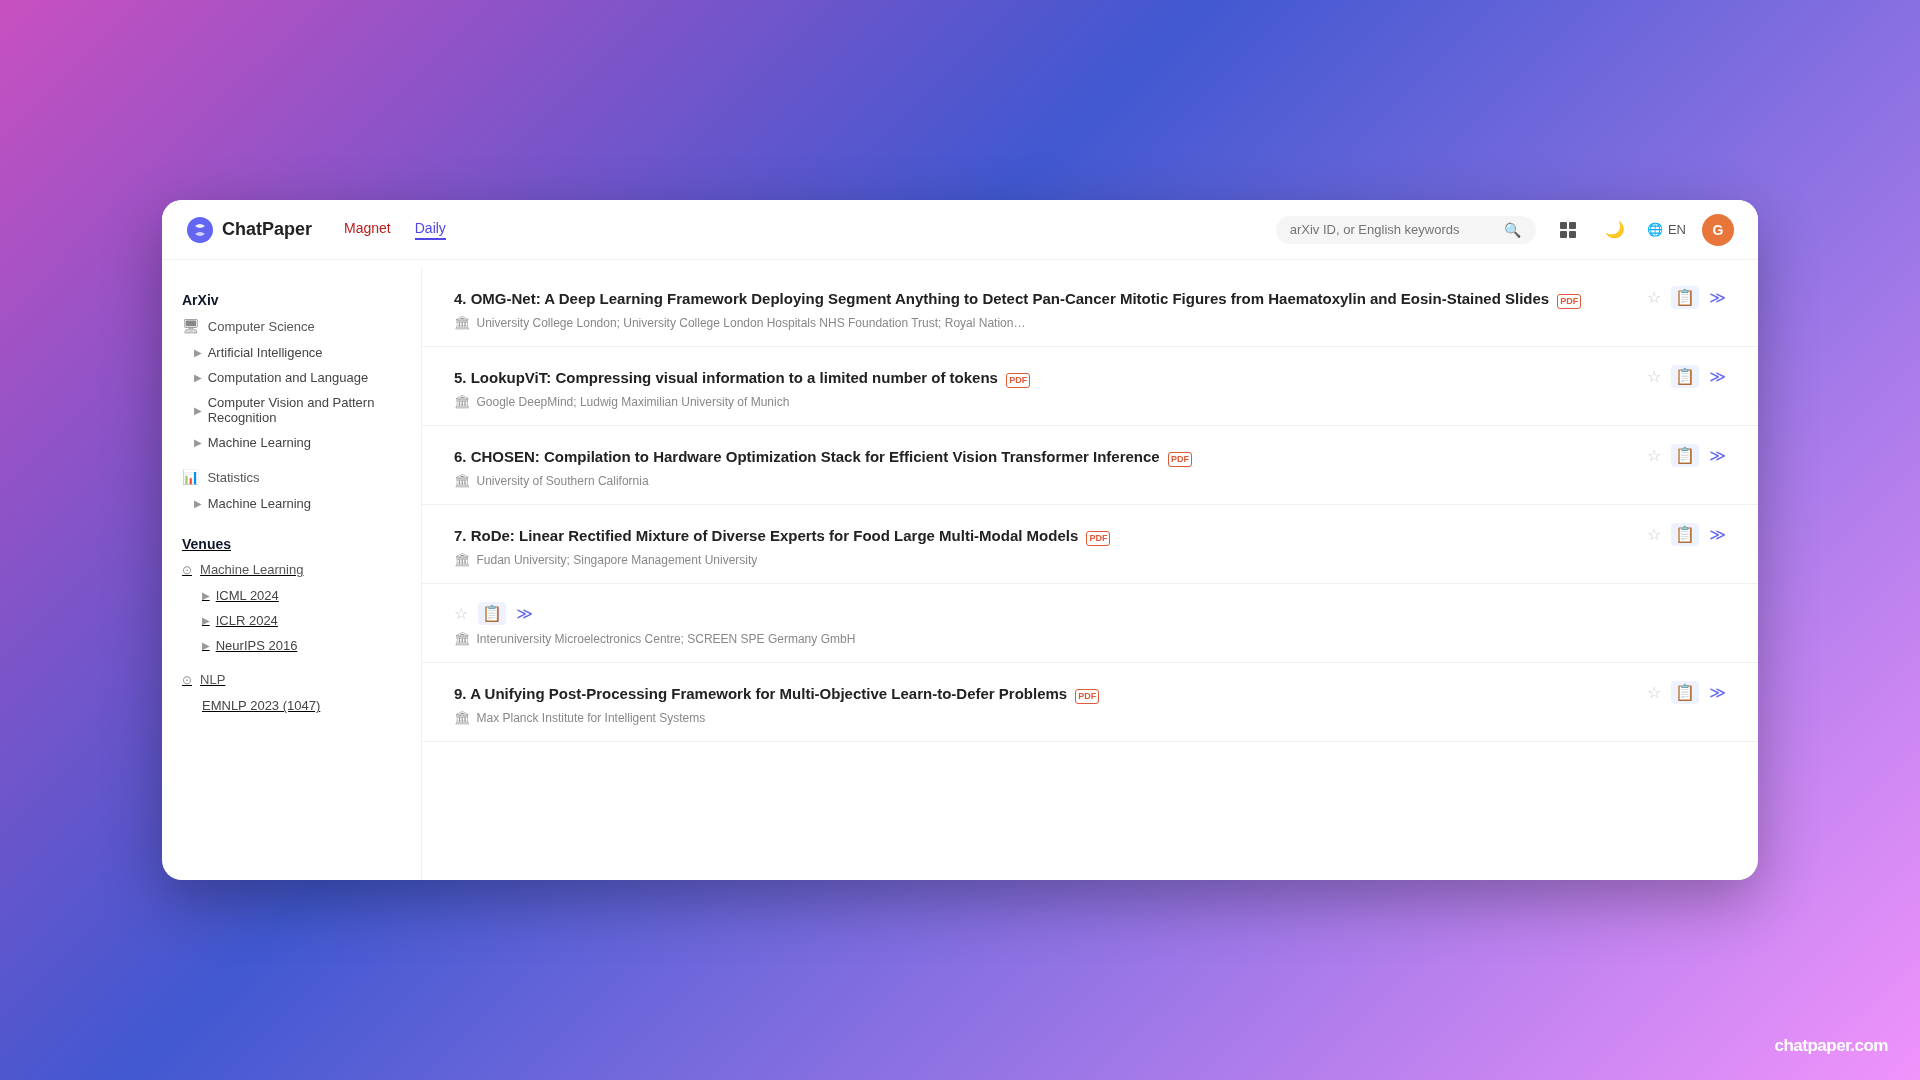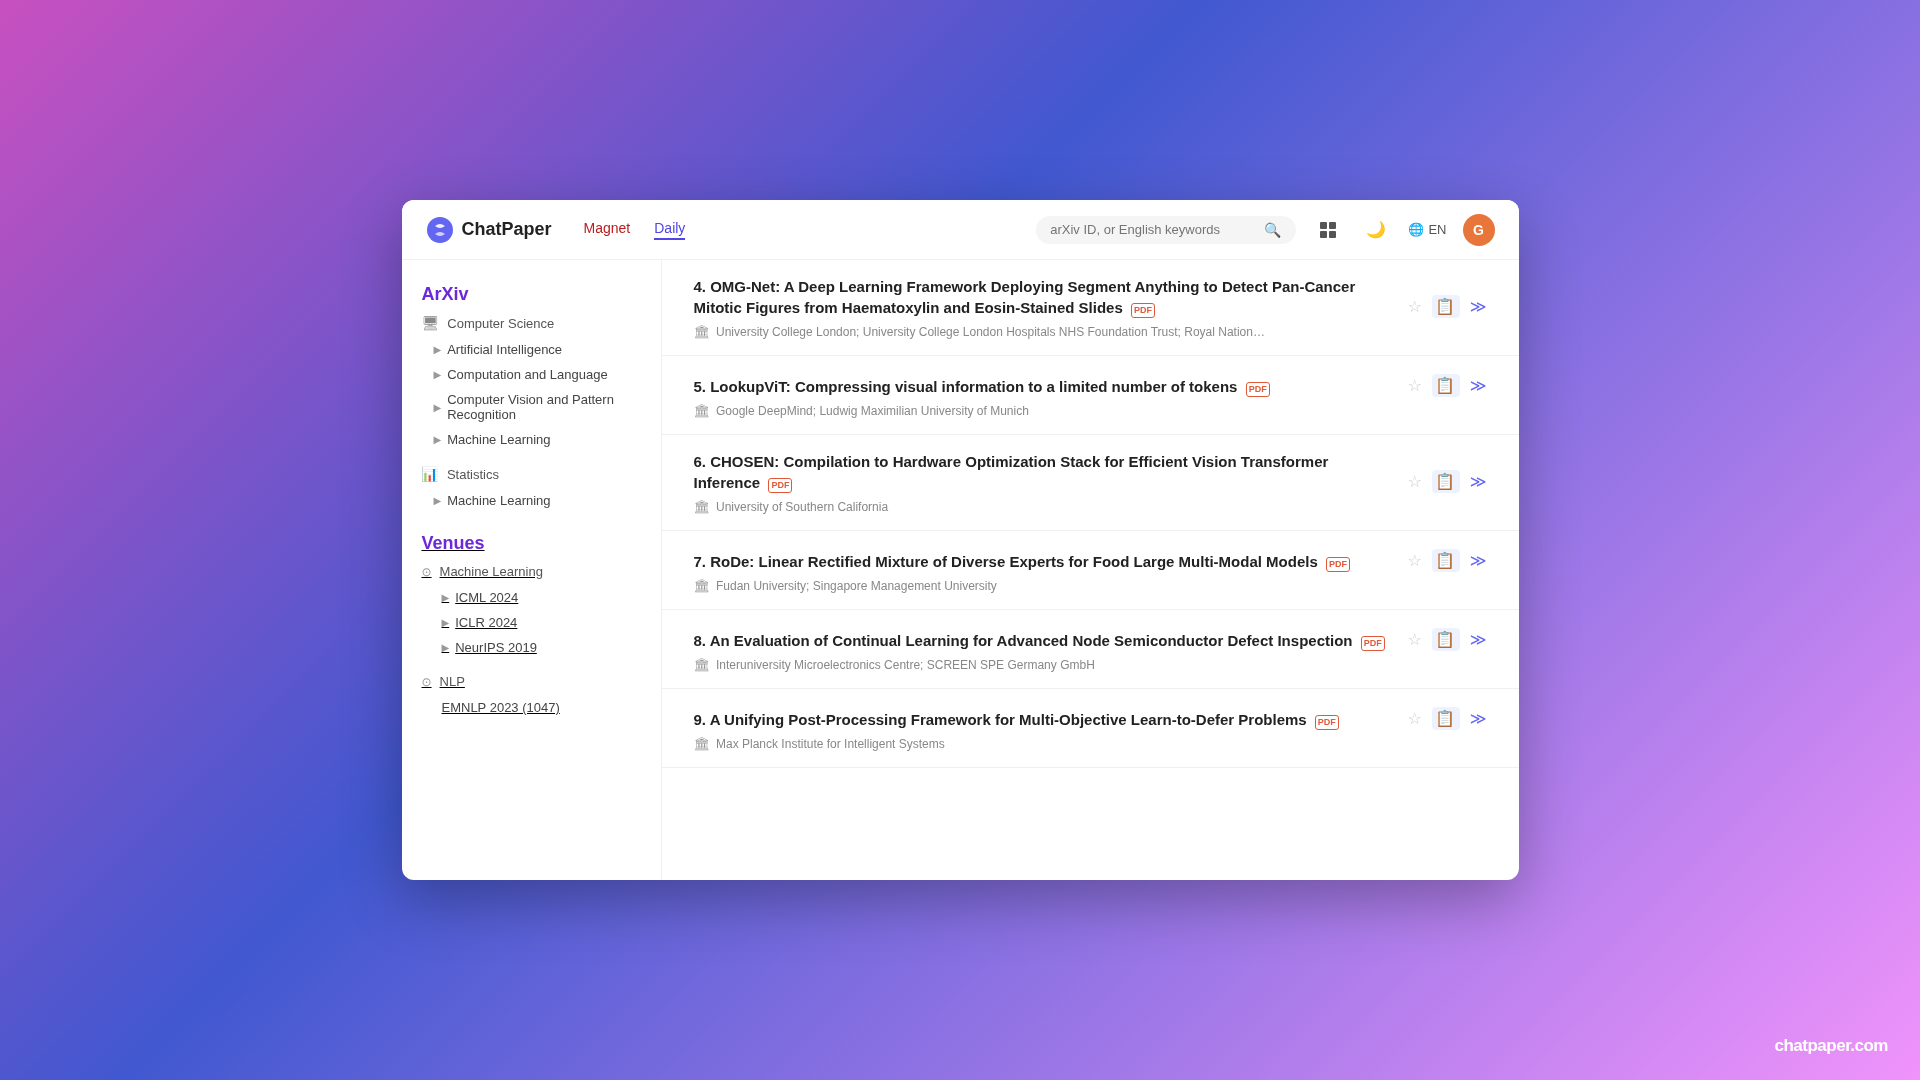--- a/index.html
+++ b/index.html
@@ -8,27 +8,28 @@
       background: linear-gradient(135deg, #c850c0 0%, #4158d0 40%, #f093fb 100%);
       width: 1920px;
       height: 1080px;
       overflow: hidden;
       display: flex;
       align-items: center;
       justify-content: center;
     }
     .window {
       background: #fff;
-      border-radius: 12px;
-      width: 1117px;
+      border-radius: 20px;
+      width: 1596px;
       height: 680px;
       display: flex;
       flex-direction: column;
       overflow: hidden;
       box-shadow: 0 20px 60px rgba(0,0,0,0.3);
+      gap: 8px;
     }
     .header {
       display: flex;
       align-items: center;
       padding: 0 24px;
       height: 60px;
       border-bottom: 1px solid #f0f0f0;
       background: #fff;
       flex-shrink: 0;
     }
@@ -132,23 +133,23 @@
       width: 260px;
       border-right: 1px solid #f0f0f0;
       padding: 16px 0;
       overflow-y: auto;
       flex-shrink: 0;
     }
     .sidebar-section {
       margin-bottom: 8px;
     }
     .sidebar-section-title {
-      font-size: 18px;
+      font-size: 14px;
       font-weight: 700;
-      color: #6d28d9;
+      color: #0f172a;
       padding: 8px 20px 4px;
     }
     .sidebar-category {
       display: flex;
       align-items: center;
       gap: 8px;
       padding: 6px 20px;
       cursor: pointer;
       color: #555;
       font-size: 13px;
@@ -385,21 +386,21 @@
         <div class="sidebar-venue-item">
           <span class="chevron">▶</span>
           <span>ICML 2024</span>
         </div>
         <div class="sidebar-venue-item">
           <span class="chevron">▶</span>
           <span>ICLR 2024</span>
         </div>
         <div class="sidebar-venue-item">
           <span class="chevron">▶</span>
-          <span>NeurIPS 2019</span>
+          <span>NeurIPS 2016</span>
         </div>
 
         <div class="sidebar-category" style="margin-top:8px;">
           <span class="cat-icon" style="font-size:12px; color:#999;">⊙</span>
           <span>NLP</span>
         </div>
         <div class="sidebar-venue-item">
           <span>EMNLP 2023 (1047)</span>
         </div>
       </div>
@@ -482,26 +483,20 @@
           </div>
         </div>
         <div class="paper-meta">
           <span class="institution-icon">🏛</span>
           <span class="paper-authors">Fudan University; Singapore Management University</span>
         </div>
       </div>
 
       <div class="paper-item">
         <div class="paper-header">
-          <div class="paper-title-row">
-            <div class="paper-title">
-              <span>8. </span>An Evaluation of Continual Learning for Advanced Node Semiconductor Defect Inspection
-              <span class="pdf-badge">PDF</span>
-            </div>
-          </div>
           <div class="paper-actions">
             <span class="star-icon">☆</span>
             <span class="note-icon">📋</span>
             <span class="expand-icon">≫</span>
           </div>
         </div>
         <div class="paper-meta">
           <span class="institution-icon">🏛</span>
           <span class="paper-authors">Interuniversity Microelectronics Centre; SCREEN SPE Germany GmbH</span>
         </div>

